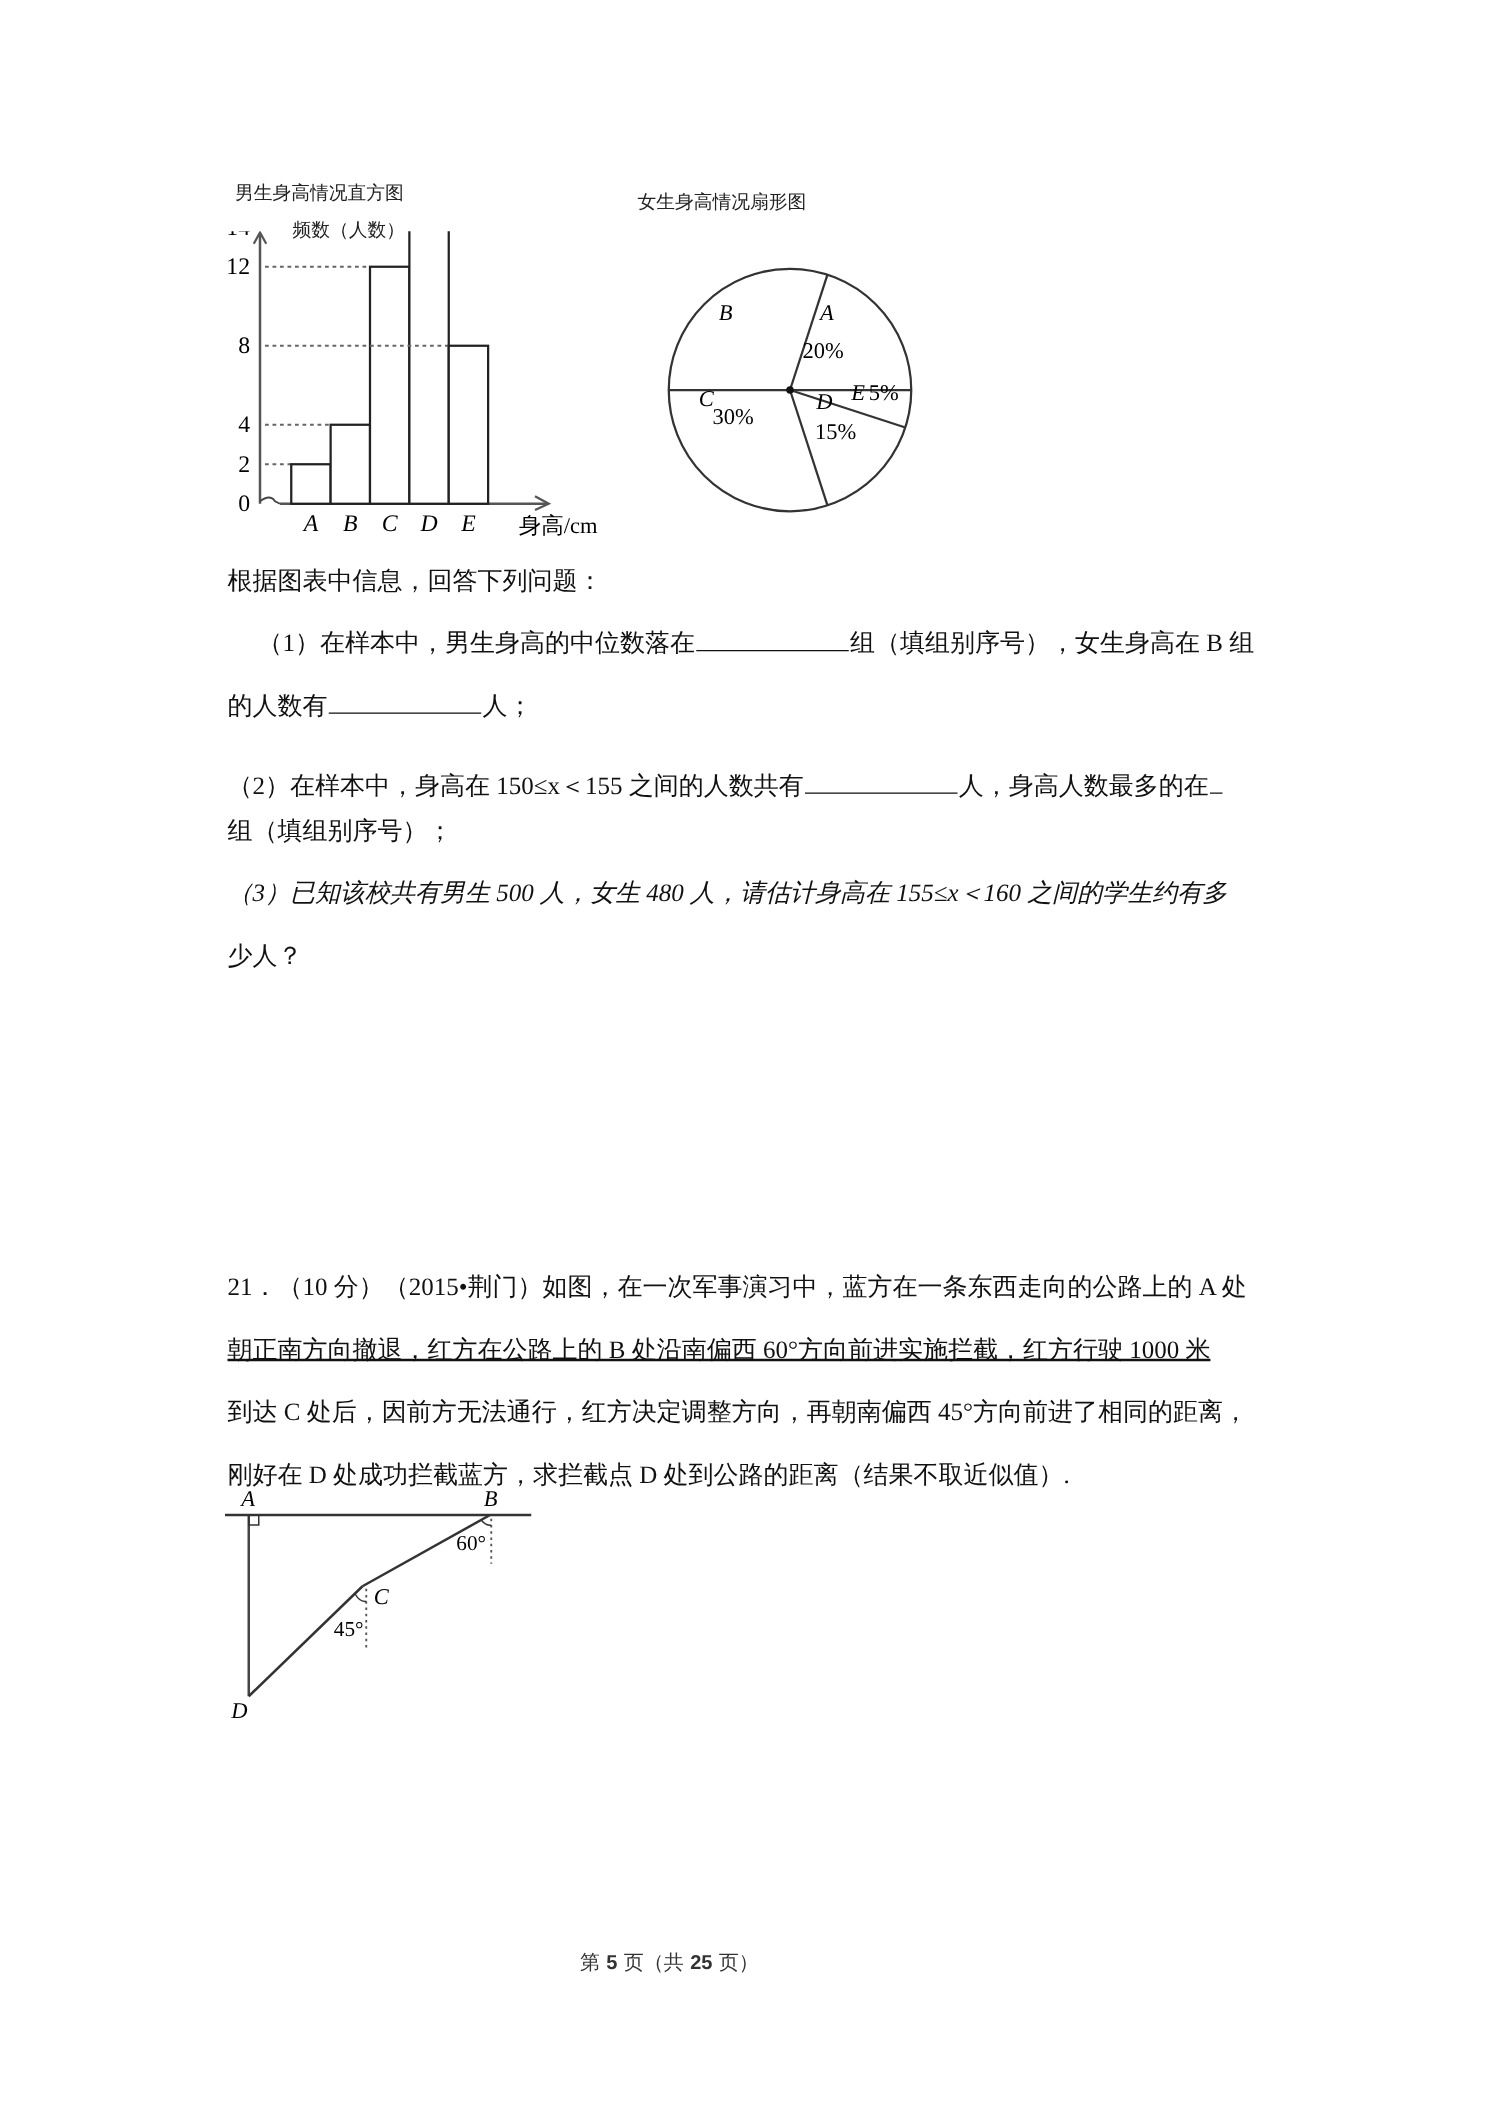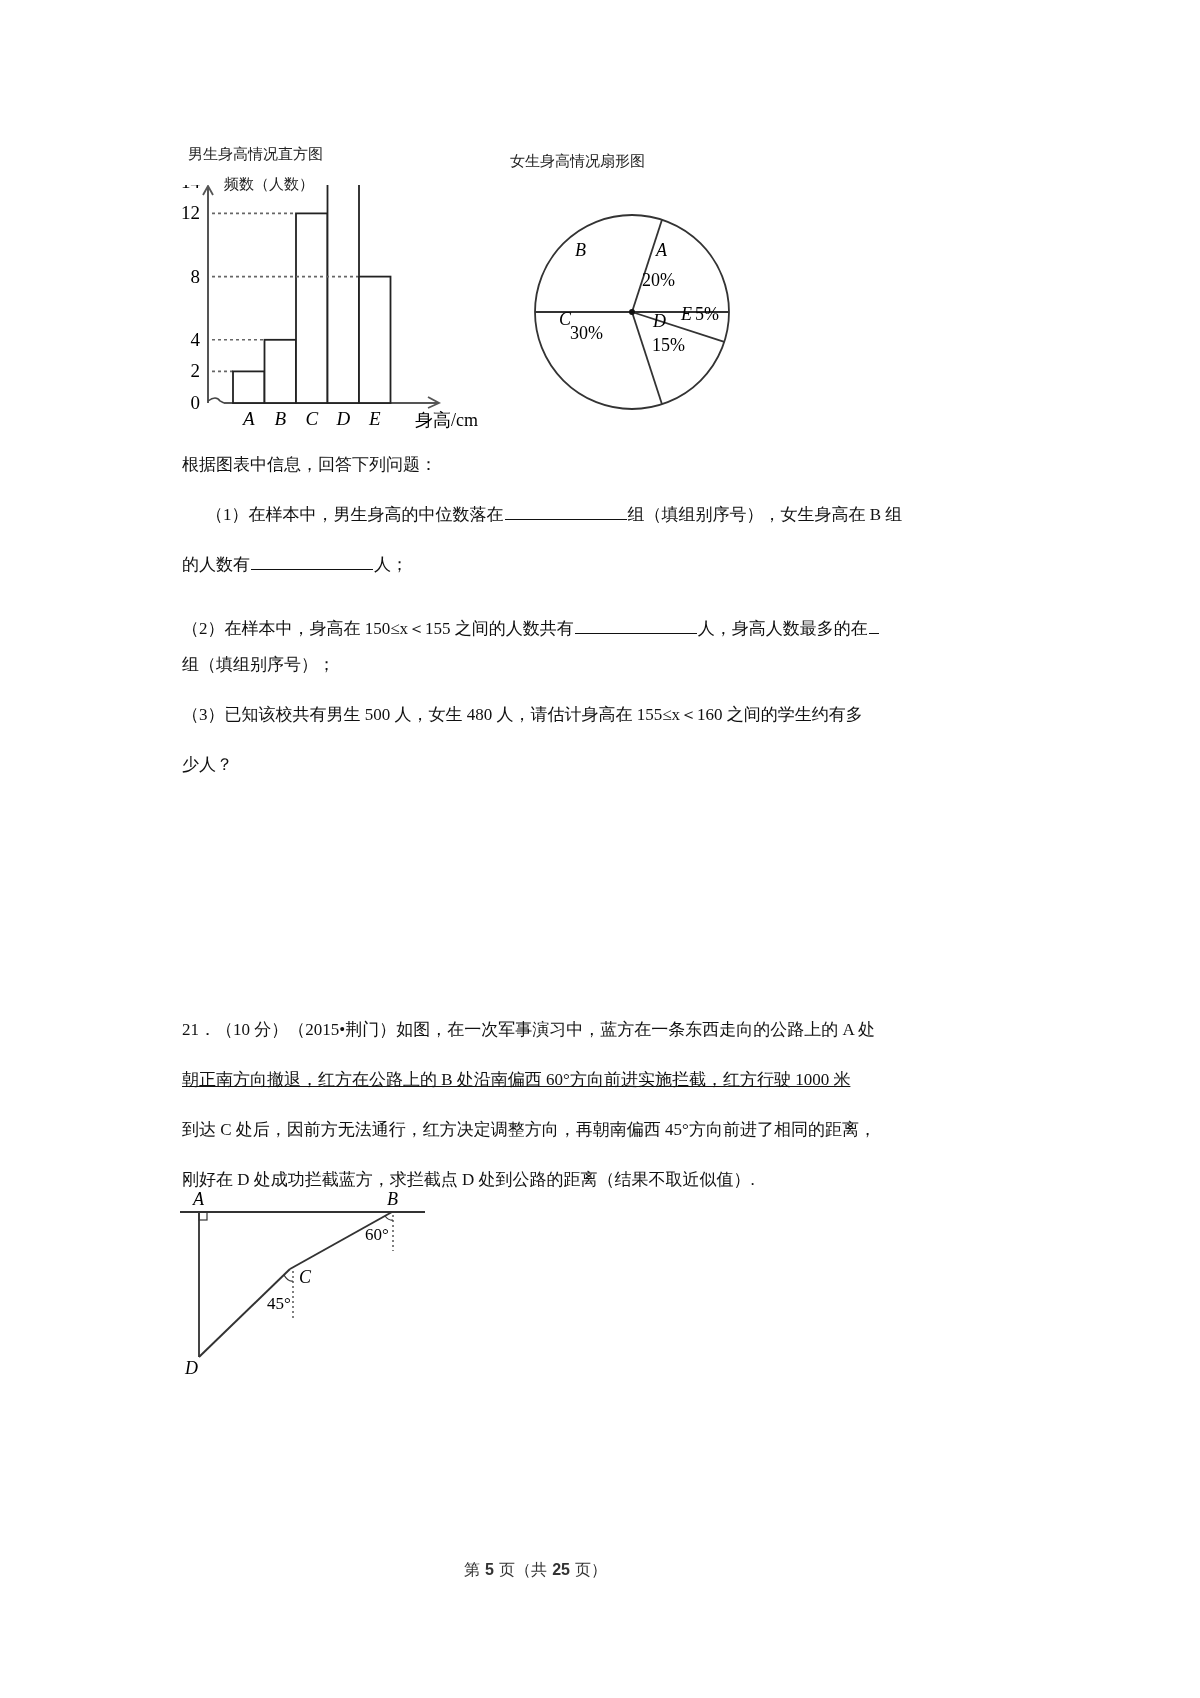--- a/index.html
+++ b/index.html
@@ -1,31 +1,31 @@
 <!DOCTYPE html>
 <html><head>
 <meta charset="utf-8">
 <style>
   html, body { margin:0; padding:0; background:#fff; }
   body { width:1200px; height:1698px; position:relative; overflow:hidden;
          font-family:"Liberation Serif", "DejaVu Serif", serif; color:#111; }
   .abs { position:absolute; }
   .chart-title { font-family:"DejaVu Sans", sans-serif; font-size:15px; color:#222; white-space:nowrap; }
-  .para { position:absolute; left:182px; width:860px; font-size:17px; line-height:50px; white-space:nowrap; }
+  .para { position:absolute; left:182px; width:860px; font-size:20px; line-height:50px; white-space:nowrap; }
   .blank { display:inline-block; width:122px; border-bottom:1.5px solid #111; height:18px; vertical-align:baseline; margin:0 1px; }
   .blank.short { width:10px; }
   svg text { font-family:"Liberation Serif", serif; }
   .footer { position:absolute; top:1560px; left:0; width:1071px; text-align:center; font-family:"DejaVu Sans", sans-serif; font-size:16px; color:#333; }
   .footer b { font-family:"Liberation Sans", sans-serif; font-weight:bold; }
 </style>
 </head>
 <body>
 
 <div class="abs chart-title" style="left:188px;top:145px;">男生身高情况直方图</div>
-<div class="abs chart-title" style="left:224px;top:175px;">频数（人数）</div>
+<div class="abs chart-title" style="left:234px;top:175px;">频数（人数）</div>
 <svg class="abs" id="hist" style="left:170px;top:185px;" width="330" height="255">
     <line x1="38" y1="218" x2="38" y2="2" stroke="#555" stroke-width="2"></line>
     <path d="M33 10 L38 1 L43 10" fill="none" stroke="#555" stroke-width="1.8"></path>
     <path d="M38 216 Q46 210 50 216 L54 218" fill="none" stroke="#444" stroke-width="1.5"></path>
     <line x1="54" y1="218" x2="268" y2="218" stroke="#555" stroke-width="2"></line>
     <path d="M258 212 L269 218 L258 223" fill="none" stroke="#555" stroke-width="1.8"></path>
     <text x="30" y="224" font-size="19" text-anchor="end">0</text>
     <text x="30" y="192.4" font-size="19" text-anchor="end">2</text>
     <text x="30" y="160.8" font-size="19" text-anchor="end">4</text>
     <text x="30" y="97.6" font-size="19" text-anchor="end">8</text>
@@ -73,21 +73,21 @@
 <div class="para" style="top:490px;margin-left:24px;">
   <span>（1）在样本中，男生身高的中位数落在</span><span class="blank"></span><span>组（填组别序号），女生身高在 B 组</span>
 </div>
 <div class="para" style="top:540px;">
   <span>的人数有</span><span class="blank"></span><span>人；</span>
 </div>
 <div class="para" style="top:604px;">
   <span>（2）在样本中，身高在 150≤x＜155 之间的人数共有</span><span class="blank"></span><span>人，身高人数最多的在</span><span class="blank short"></span>
 </div>
 <div class="para" style="top:640px;">组（填组别序号）；</div>
-<div class="para" style="top:690px;">（3）已知该校共有男生 500 人，女生 480 人，请估计身高在 155≤x＜160 之间的学生约有多</div>
+<div class="para" style="top:690px;font-style:italic;">（3）已知该校共有男生 500 人，女生 480 人，请估计身高在 155≤x＜160 之间的学生约有多</div>
 <div class="para" style="top:740px;">少人？</div>
 
 <div class="para" style="top:1005px;">21．（10 分）（2015•荆门）如图，在一次军事演习中，蓝方在一条东西走向的公路上的 A 处</div>
 <div class="para" style="top:1055px;text-decoration:underline;">朝正南方向撤退，红方在公路上的 B 处沿南偏西 60°方向前进实施拦截，红方行驶 1000 米</div>
 <div class="para" style="top:1105px;">到达 C 处后，因前方无法通行，红方决定调整方向，再朝南偏西 45°方向前进了相同的距离，</div>
 <div class="para" style="top:1155px;">刚好在 D 处成功拦截蓝方，求拦截点 D 处到公路的距离（结果不取近似值）.</div>
 
 <svg class="abs" style="left:175px;top:1185px;" width="270" height="190">
   <line x1="5" y1="27" x2="250" y2="27" stroke="#333" stroke-width="2"></line>
   <line x1="24" y1="27" x2="24" y2="172" stroke="#444" stroke-width="2"></line>

